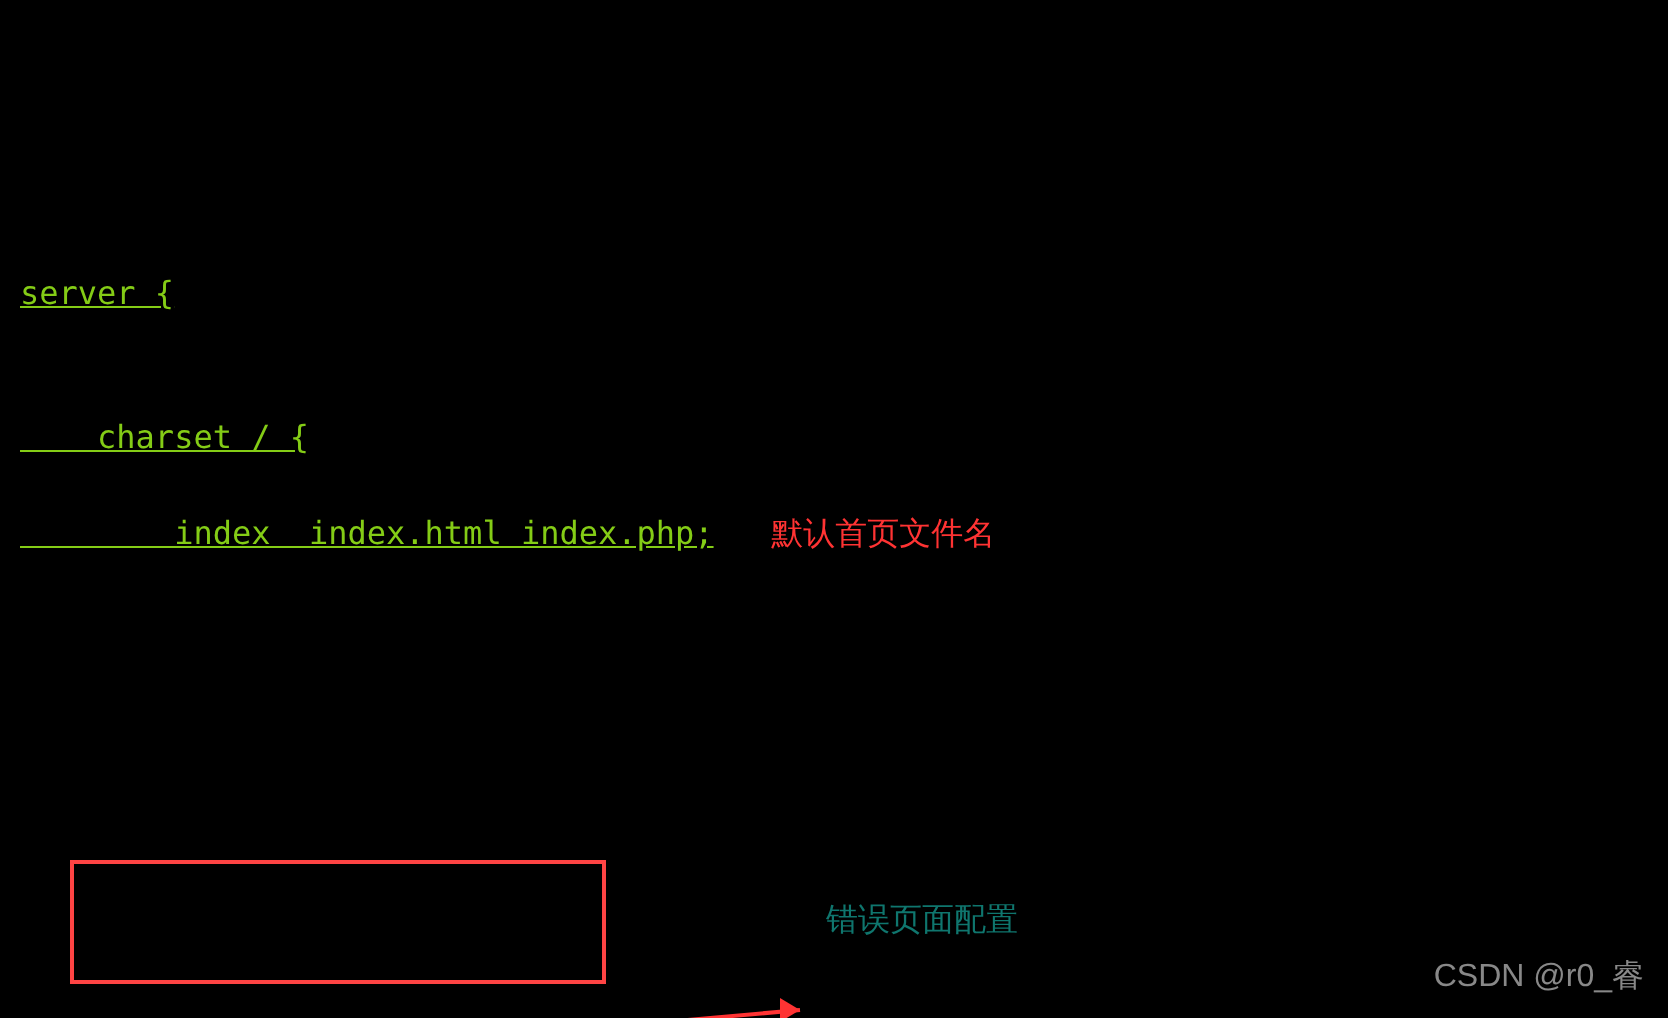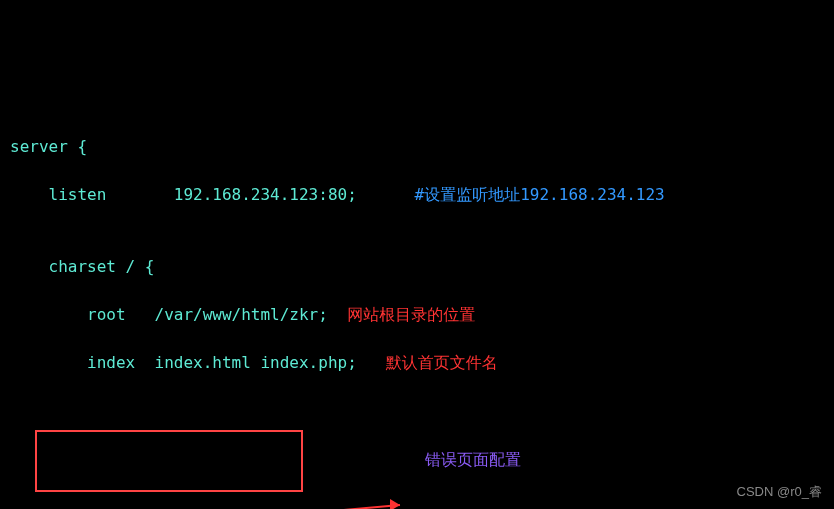--- a/index.html
+++ b/index.html
@@ -9,21 +9,21 @@
       font-size: 16px;
       line-height: 1.5;
       padding: 15px 10px;
       width: 834px;
       height: 509px;
       position: relative;
       color: #fff;
       white-space: pre;
     }
     .line { display: block; }
-    .white { color: #5eead4; }
+    .white { color: #84cc16; text-decoration: underline; }
     .blue { color: #3399ff; }
     .red { color: #ff3333; }
     .box-red {
       position: absolute;
       border: 2px solid #ff4444;
       left: 35px;
       top: 430px;
       width: 268px;
       height: 62px;
       pointer-events: none;
@@ -32,44 +32,41 @@
       position: absolute;
       left: 310px;
       top: 435px;
       pointer-events: none;
     }
     .arrow-svg { display: block; }
     .arrow-label {
       position: absolute;
       left: 413px;
       top: 448px;
-      color: #8b5cf6;
+      color: #0f766e;
       font-size: 16px;
-      margin-left: 12px;
     }
     .watermark {
       position: absolute;
       right: 12px;
       bottom: 8px;
       color: #888;
-      font-size: 13px;
+      font-size: 16px;
       font-family: Arial, sans-serif;
     }
   </style>
 </head>
 <body>
 
 
 
 <div>
 <span class="line white"><span>server {</span></span>
-<span class="line"><span class="white">    listen       192.168.234.123:80;</span><span class="blue">      #设置监听地址192.168.234.123</span></span>
 <span class="line"><span></span></span>
 <span class="line white"><span>    charset / {</span></span>
-<span class="line"><span class="white">        root   /var/www/html/zkr;</span><span class="red">  网站根目录的位置</span></span>
 <span class="line"><span class="white">        index  index.html index.php;</span><span class="red">   默认首页文件名</span></span>
 <span class="line"><span></span></span>
 
 <span class="line"><span></span></span>
 
 <span class="line"><span></span></span>
 
 
 
 

